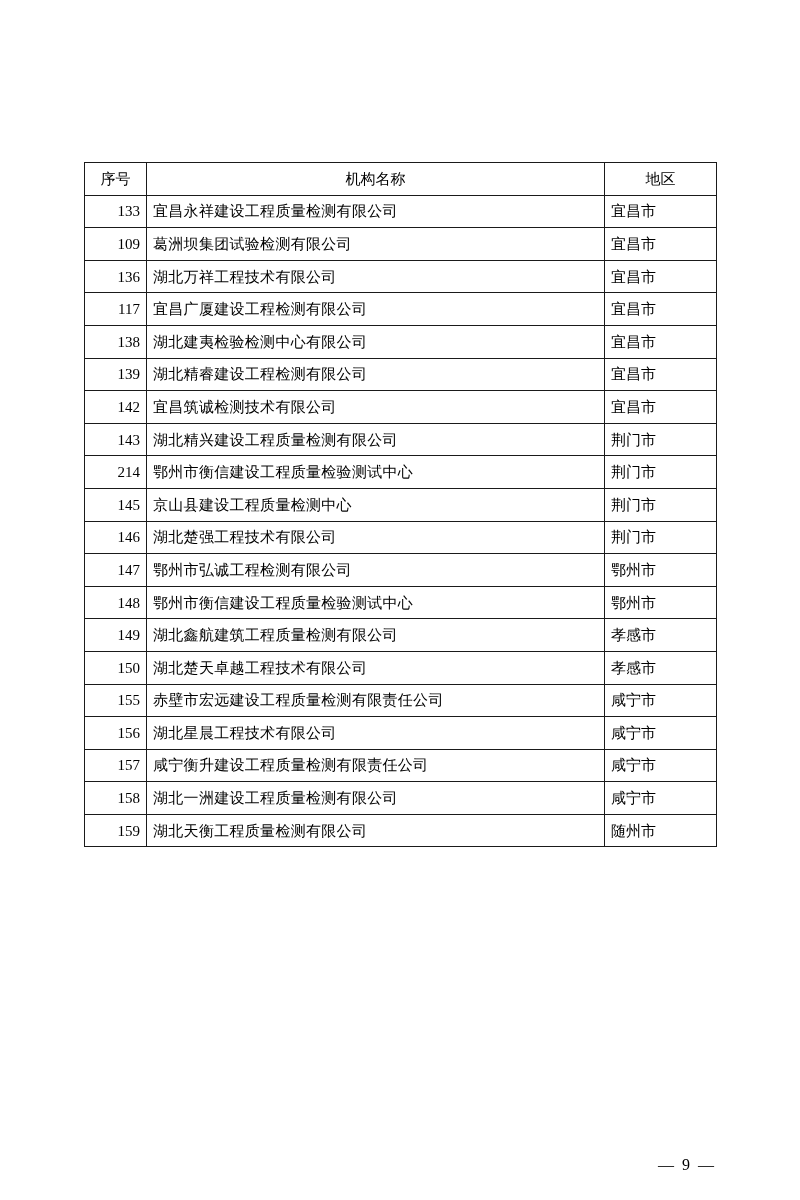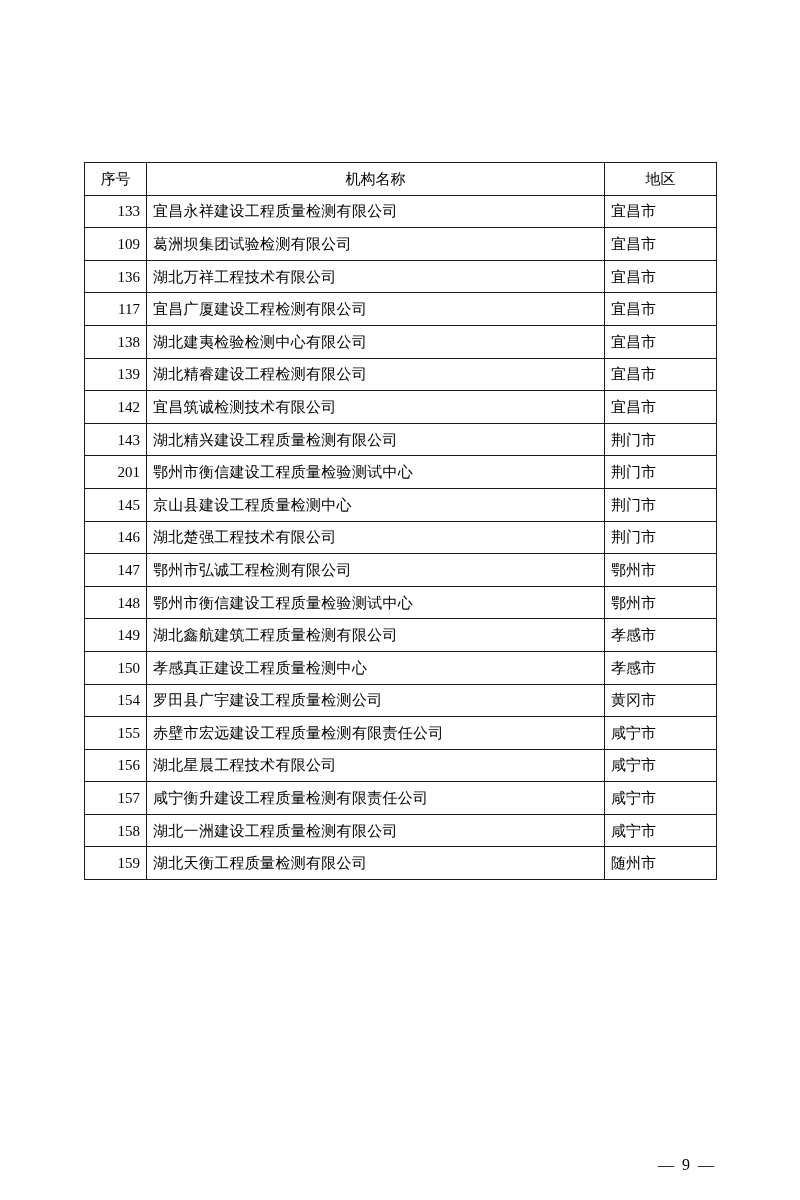--- a/index.html
+++ b/index.html
@@ -129,21 +129,21 @@
             <td class="cell-index">142</td>
             <td class="cell-name">宜昌筑诚检测技术有限公司</td>
             <td class="cell-area">宜昌市</td>
           </tr>
           <tr>
             <td class="cell-index">143</td>
             <td class="cell-name">湖北精兴建设工程质量检测有限公司</td>
             <td class="cell-area">荆门市</td>
           </tr>
           <tr>
-            <td class="cell-index">201</td>
+            <td class="cell-index">214</td>
             <td class="cell-name">鄂州市衡信建设工程质量检验测试中心</td>
             <td class="cell-area">荆门市</td>
           </tr>
           <tr>
             <td class="cell-index">145</td>
             <td class="cell-name">京山县建设工程质量检测中心</td>
             <td class="cell-area">荆门市</td>
           </tr>
           <tr>
             <td class="cell-index">146</td>
@@ -160,27 +160,22 @@
             <td class="cell-name">鄂州市衡信建设工程质量检验测试中心</td>
             <td class="cell-area">鄂州市</td>
           </tr>
           <tr>
             <td class="cell-index">149</td>
             <td class="cell-name">湖北鑫航建筑工程质量检测有限公司</td>
             <td class="cell-area">孝感市</td>
           </tr>
           <tr>
             <td class="cell-index">150</td>
-            <td class="cell-name">孝感真正建设工程质量检测中心</td>
+            <td class="cell-name">湖北楚天卓越工程技术有限公司</td>
             <td class="cell-area">孝感市</td>
-          </tr>
-          <tr>
-            <td class="cell-index">154</td>
-            <td class="cell-name">罗田县广宇建设工程质量检测公司</td>
-            <td class="cell-area">黄冈市</td>
           </tr>
           <tr>
             <td class="cell-index">155</td>
             <td class="cell-name">赤壁市宏远建设工程质量检测有限责任公司</td>
             <td class="cell-area">咸宁市</td>
           </tr>
           <tr>
             <td class="cell-index">156</td>
             <td class="cell-name">湖北星晨工程技术有限公司</td>
             <td class="cell-area">咸宁市</td>

